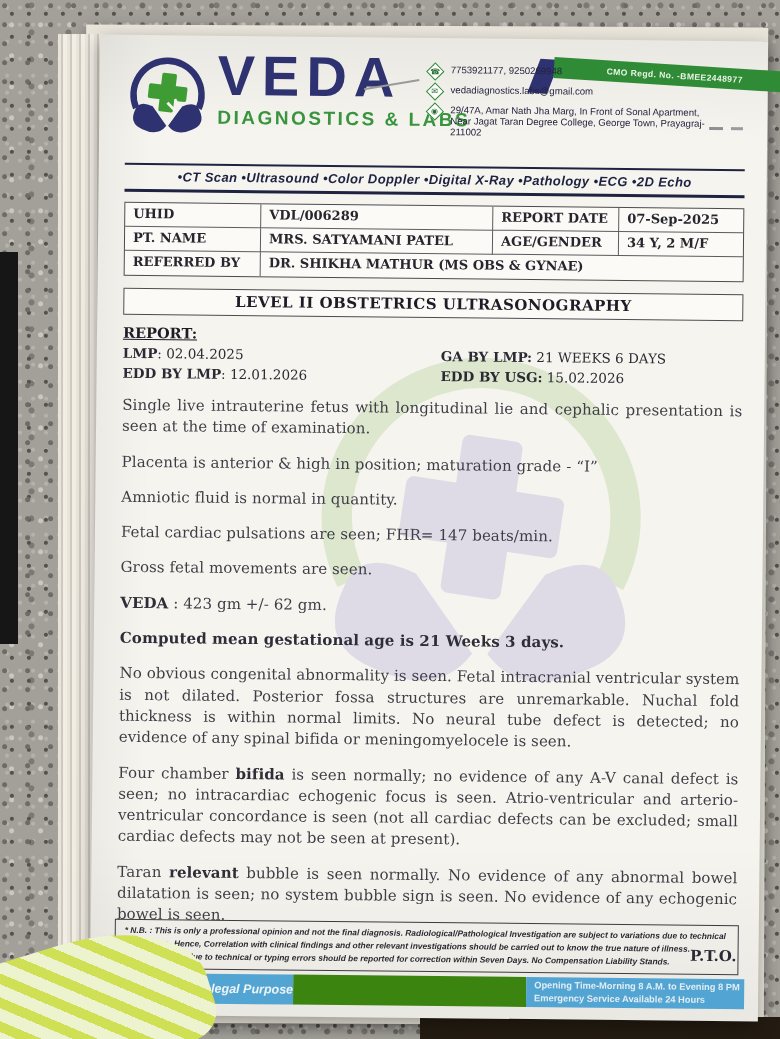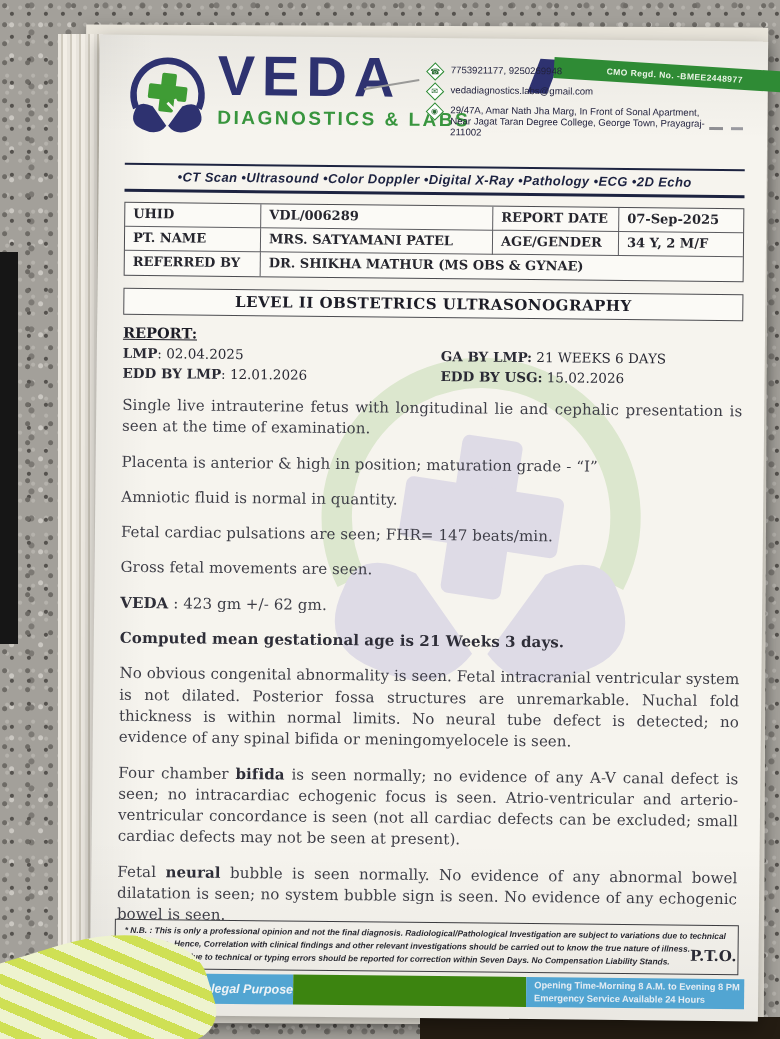--- a/index.html
+++ b/index.html
@@ -205,21 +205,21 @@
     <div class="body-text">
       <p class="just">Single live intrauterine fetus with longitudinal lie and cephalic presentation is seen at the time of examination.</p>
       <p>Placenta is anterior &amp; high in position; maturation grade - “I”</p>
       <p>Amniotic fluid is normal in quantity.</p>
       <p>Fetal cardiac pulsations are seen; FHR=  147 beats/min.</p>
       <p>Gross fetal movements are seen.</p>
       <p><span class="bold">VEDA</span><span> :  423 gm +/- 62  gm.</span></p>
       <p class="bold">Computed mean gestational age is 21  Weeks 3 days.</p>
       <p class="just">No obvious congenital abnormality is seen. Fetal intracranial ventricular system is not dilated. Posterior fossa structures are unremarkable. Nuchal fold thickness is within normal limits. No neural tube defect is detected; no evidence of any spinal bifida or meningomyelocele is seen.</p>
       <p class="just"><span>Four chamber </span><span class="bold">bifida</span><span> is seen normally; no evidence of any A-V canal defect is seen; no intracardiac echogenic focus is seen. Atrio-ventricular and arterio-ventricular concordance is seen (not all cardiac defects can be excluded; small cardiac defects may not be seen at present).</span></p>
-      <p class="just"><span>Fetal </span><span class="bold">neural</span><span> bubble is seen normally. No evidence of any abnormal bowel dilatation is seen; no system bubble sign is seen. No evidence of any echogenic bowel is seen.</span></p>
+      <p class="just"><span>Taran </span><span class="bold">relevant</span><span> bubble is seen normally. No evidence of any abnormal bowel dilatation is seen; no system bubble sign is seen. No evidence of any echogenic bowel is seen.</span></p>
       <div class="pto">P.T.O.</div>
     </div>
 
     <div class="disclaimer">* N.B. : This is only a professional opinion and not the final diagnosis. Radiological/Pathological Investigation are subject to variations due to technical Limitations. Hence, Correlation  with clinical findings and other relevant investigations should be carried out to know the true nature of illness. "Discrepancies due to technical or typing errors should be reported for correction within Seven Days. No Compensation Liability Stands.</div>
     <div class="bottom-bar">
       <div class="bb-blue1">Not For Medicolegal Purpose</div>
       <div class="bb-green"></div>
       <div class="bb-blue2">
         <div>Opening Time-Morning 8 A.M. to Evening 8 PM</div>
         <div>Emergency Service Available 24 Hours</div>

